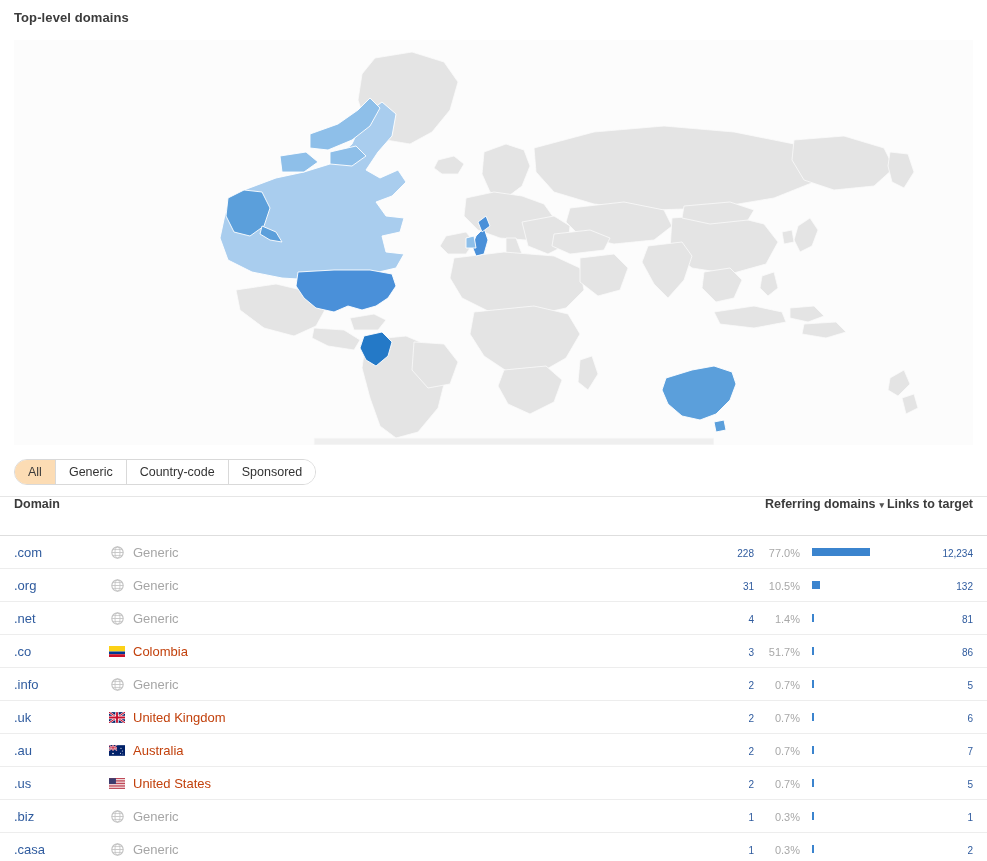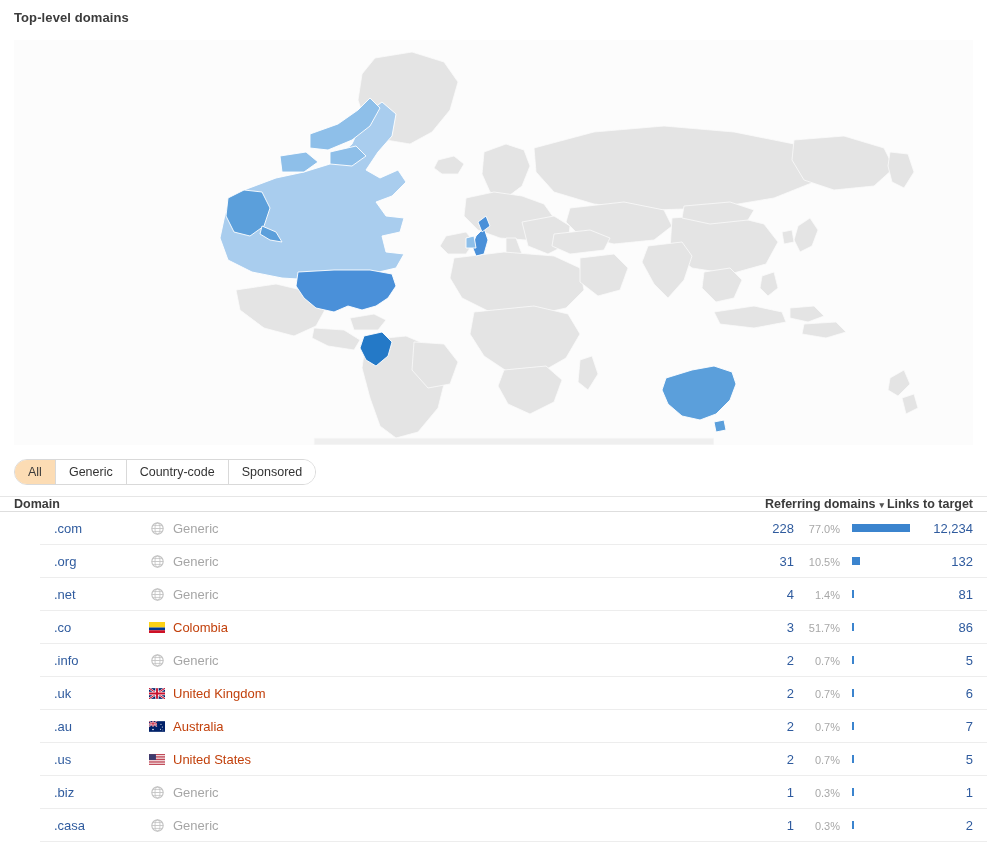--- a/index.html
+++ b/index.html
@@ -48,51 +48,50 @@
     cursor: pointer;
     white-space: nowrap;
     user-select: none;
   }
   .tab:last-child { border-right: none; }
   .tab.active { background: #fcdcb4; color: #3b3b3b; }
 
   
   .table { position: absolute; left: 0; top: 496px; width: 987px; }
   .thead {
-    display: flex; align-items: flex-end;
-    height: 16px;
+    display: flex; align-items: flex-start;
+    height: 40px;
     border-top: 1px solid #e6e6e6;
     border-bottom: 1px solid #dedede;
     padding: 0 14px;
     font-size: 12.5px;
     font-weight: bold;
     color: #3b3b3b;
   }
   .row {
     display: flex; align-items: center;
     height: 33px;
     border-bottom: 1px solid #ededed;
     padding: 0 14px;
     font-size: 13px;
-    margin-left: 40px;
   }
   .c-domain { width: 95px; flex: none; }
   .c-type   { width: 600px; flex: none; display: flex; align-items: center; }
   .c-ref    { width: 45px;  flex: none; text-align: right; }
   .c-pct    { width: 46px;  flex: none; text-align: right; padding-left: 6px; }
   .c-bar    { width: 84px;  flex: none; padding-left: 12px; display: flex; align-items: center; }
   .c-links  { flex: 1 1 auto; text-align: right; }
 
   .thead .c-domain { width: 95px; }
   .thead .c-type   { width: 600px; }
-  .thead .c-refhdr { width: 175px; flex: none; text-align: right; white-space: nowrap; cursor:pointer;margin-top:32px; }
+  .thead .c-refhdr { width: 175px; flex: none; text-align: right; white-space: nowrap; cursor:pointer; }
   .thead .c-links  { flex: 1 1 auto; text-align: right; }
 
   .link { color: #2f5b9e; text-decoration: none; cursor: pointer; }
-  .num { color: #2f5b9e; cursor: pointer; font-size: 13px; }
+  .num { color: #2f5b9e; cursor: pointer; font-size: 10px; }
   .pct { color: #a8a8a8; font-size: 11px; }
   .type-generic { color: #a6a6a6; font-size: 13px; }
   .type-country { color: #c2410c; font-size: 13px; }
 
   .icon-slot { width: 16px; height: 12px; margin-right: 8px; display: inline-flex; align-items: center; justify-content: center; flex: none; }
   .icon-slot svg { display:block; }
 
   .bar { height: 8px; background: #3b84ce; border-radius: 0px; min-width: 1px; }
 
   .sort-caret { display: inline-block; margin-left: 4px; font-size: 9px; color: #555; vertical-align: middle; }

